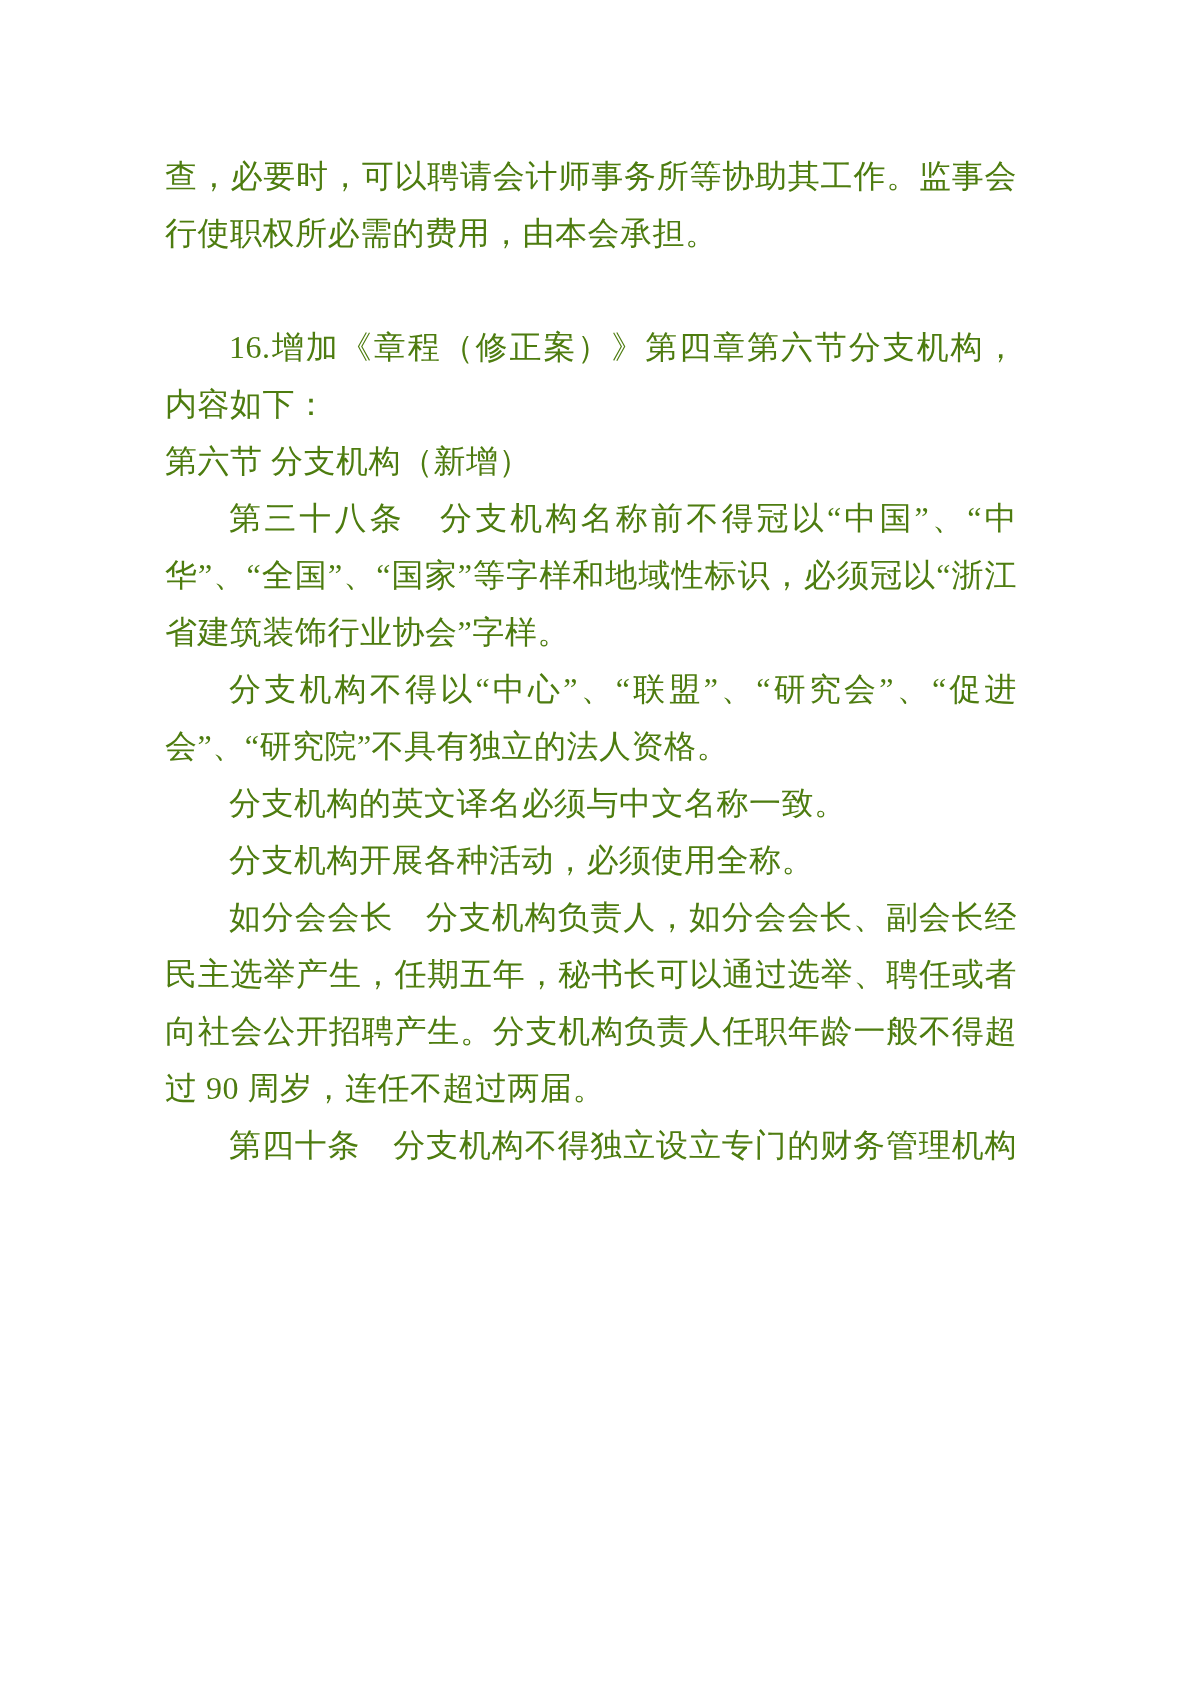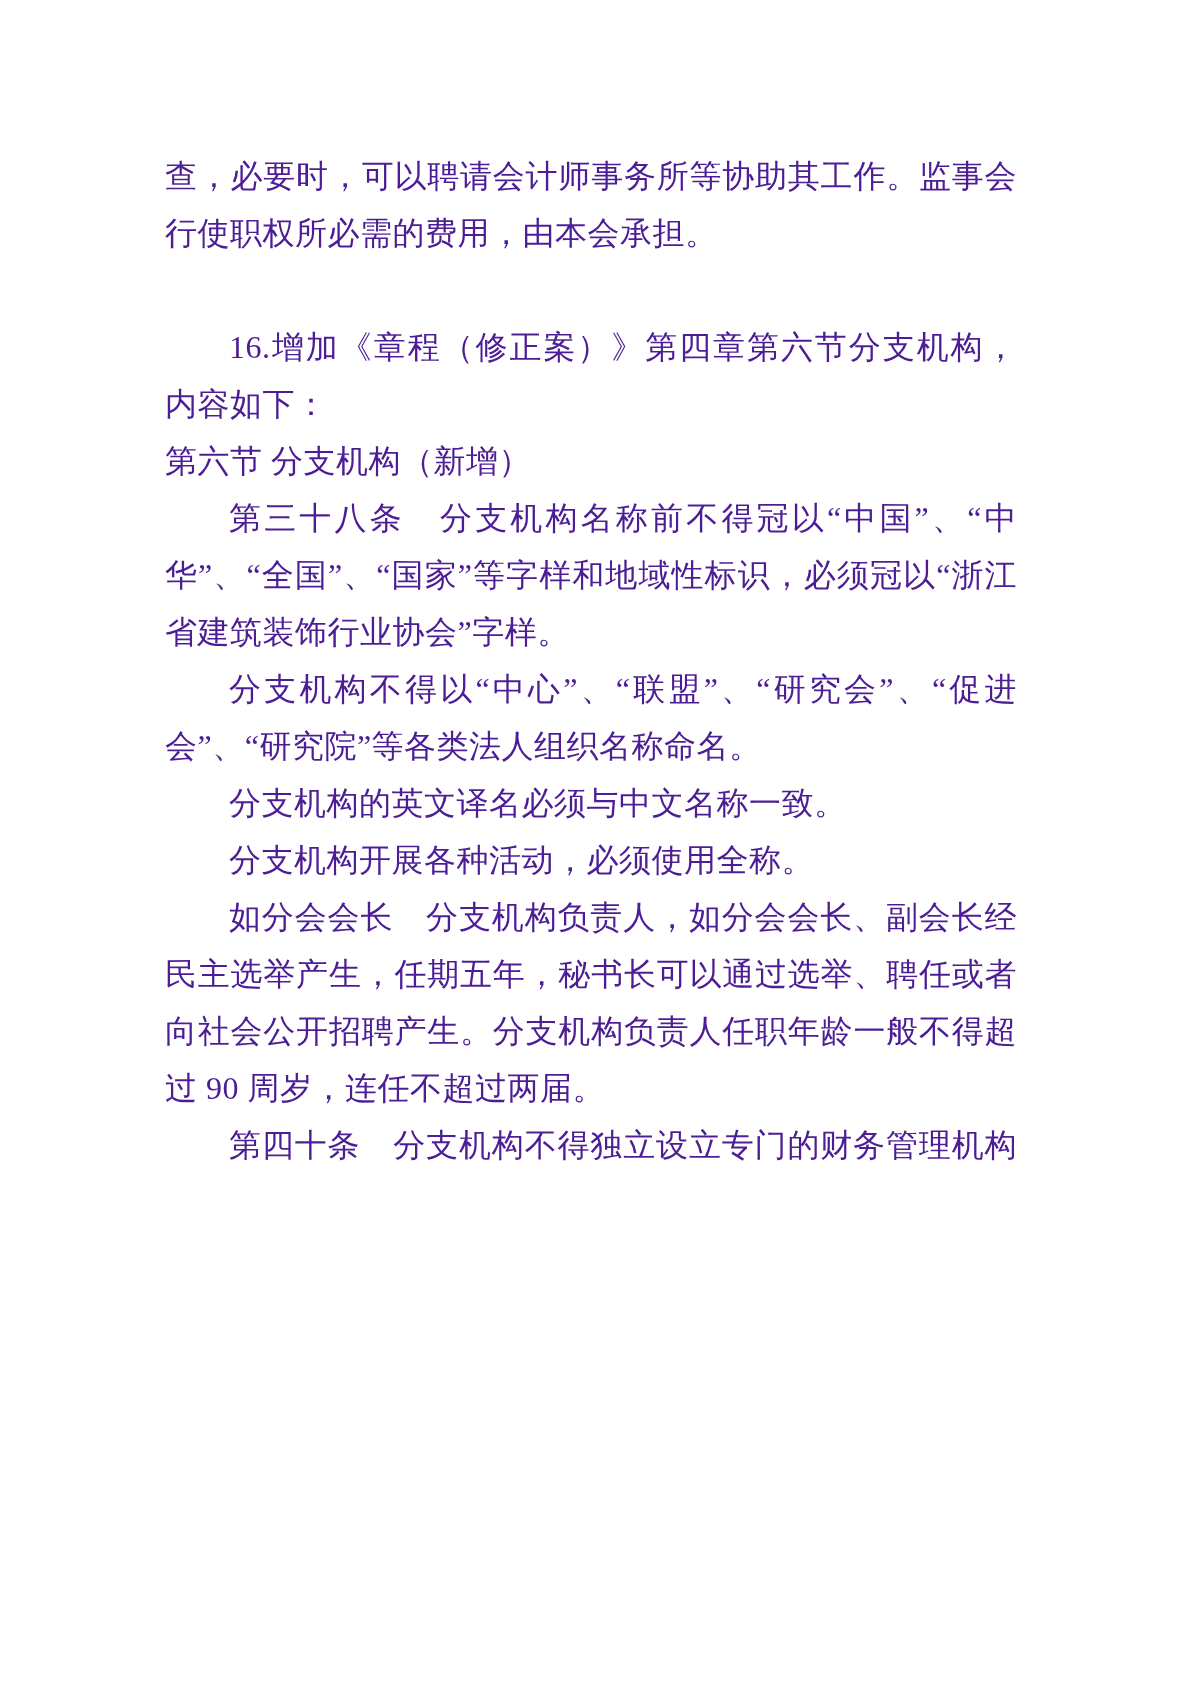--- a/index.html
+++ b/index.html
@@ -7,21 +7,21 @@
     padding: 0;
     background: #ffffff;
   }
   .page {
     position: relative;
     width: 1191px;
     height: 1184px;
     background: #ffffff;
     overflow: hidden;
     font-family: "Liberation Serif", "DejaVu Serif", serif;
-    color: #4c1d95;
+    color: #4d7c0f;
   }
   .doc-body {
     position: absolute;
     left: 165px;
     top: 148px;
     width: 852px;
     font-size: 32px;
     line-height: 57px;
     text-align: justify;
     text-justify: inter-character;
@@ -57,20 +57,20 @@
 </style>
 </head>
 <body>
 
 <div class="page">
   <div class="doc-body">
       <p class="para"><span class="run">查，必要时，可以聘请会计师事务所等协助其工作。监事会行使职权所必需的费用，由本会承担。</span></p>
       <p class="para indent space-before"><span class="run">16.</span><span class="run-bold">增加</span><span class="run">《章程（修正案）》第四章</span><span class="run-bold">第六节分支机构</span><span class="run">，内容如下：</span></p>
       <p class="para heading"><span class="run-bold">第六节 分支机构（新增）</span></p>
       <p class="para indent"><span class="run-bold">第三十八条</span><span class="run">　分支机构名称前不得冠以“中国”、“中华”、“全国”、“国家”等字样和地域性标识，必须冠以“浙江省建筑装饰行业协会”字样。</span></p>
-      <p class="para indent"><span class="run">分支机构不得以“中心”、“联盟”、“研究会”、“促进会”、“研究院”等各类法人组织名称命名。</span></p>
+      <p class="para indent"><span class="run">分支机构不得以“中心”、“联盟”、“研究会”、“促进会”、“研究院”不具有独立的法人资格。</span></p>
       <p class="para indent"><span class="run">分支机构的英文译名必须与中文名称一致。</span></p>
       <p class="para indent"><span class="run">分支机构开展各种活动，必须使用全称。</span></p>
       <p class="para indent"><span class="run-bold">如分会会长</span><span class="run">　分支机构负责人，如分会会长、副会长经民主选举产生，任期五年，秘书长可以通过选举、聘任或者向社会公开招聘产生。分支机构负责人任职年龄一般不得超过 90 周岁，连任不超过两届。</span></p>
       <p class="para indent"><span class="run-bold">第四十条</span><span class="run">　分支机构不得独立设立专门的财务管理机构和银行帐户；财务由本会统一管理。</span></p>
     </div>
   <div class="page-footer">— 12 —</div>
 </div>
 
 </body></html>

